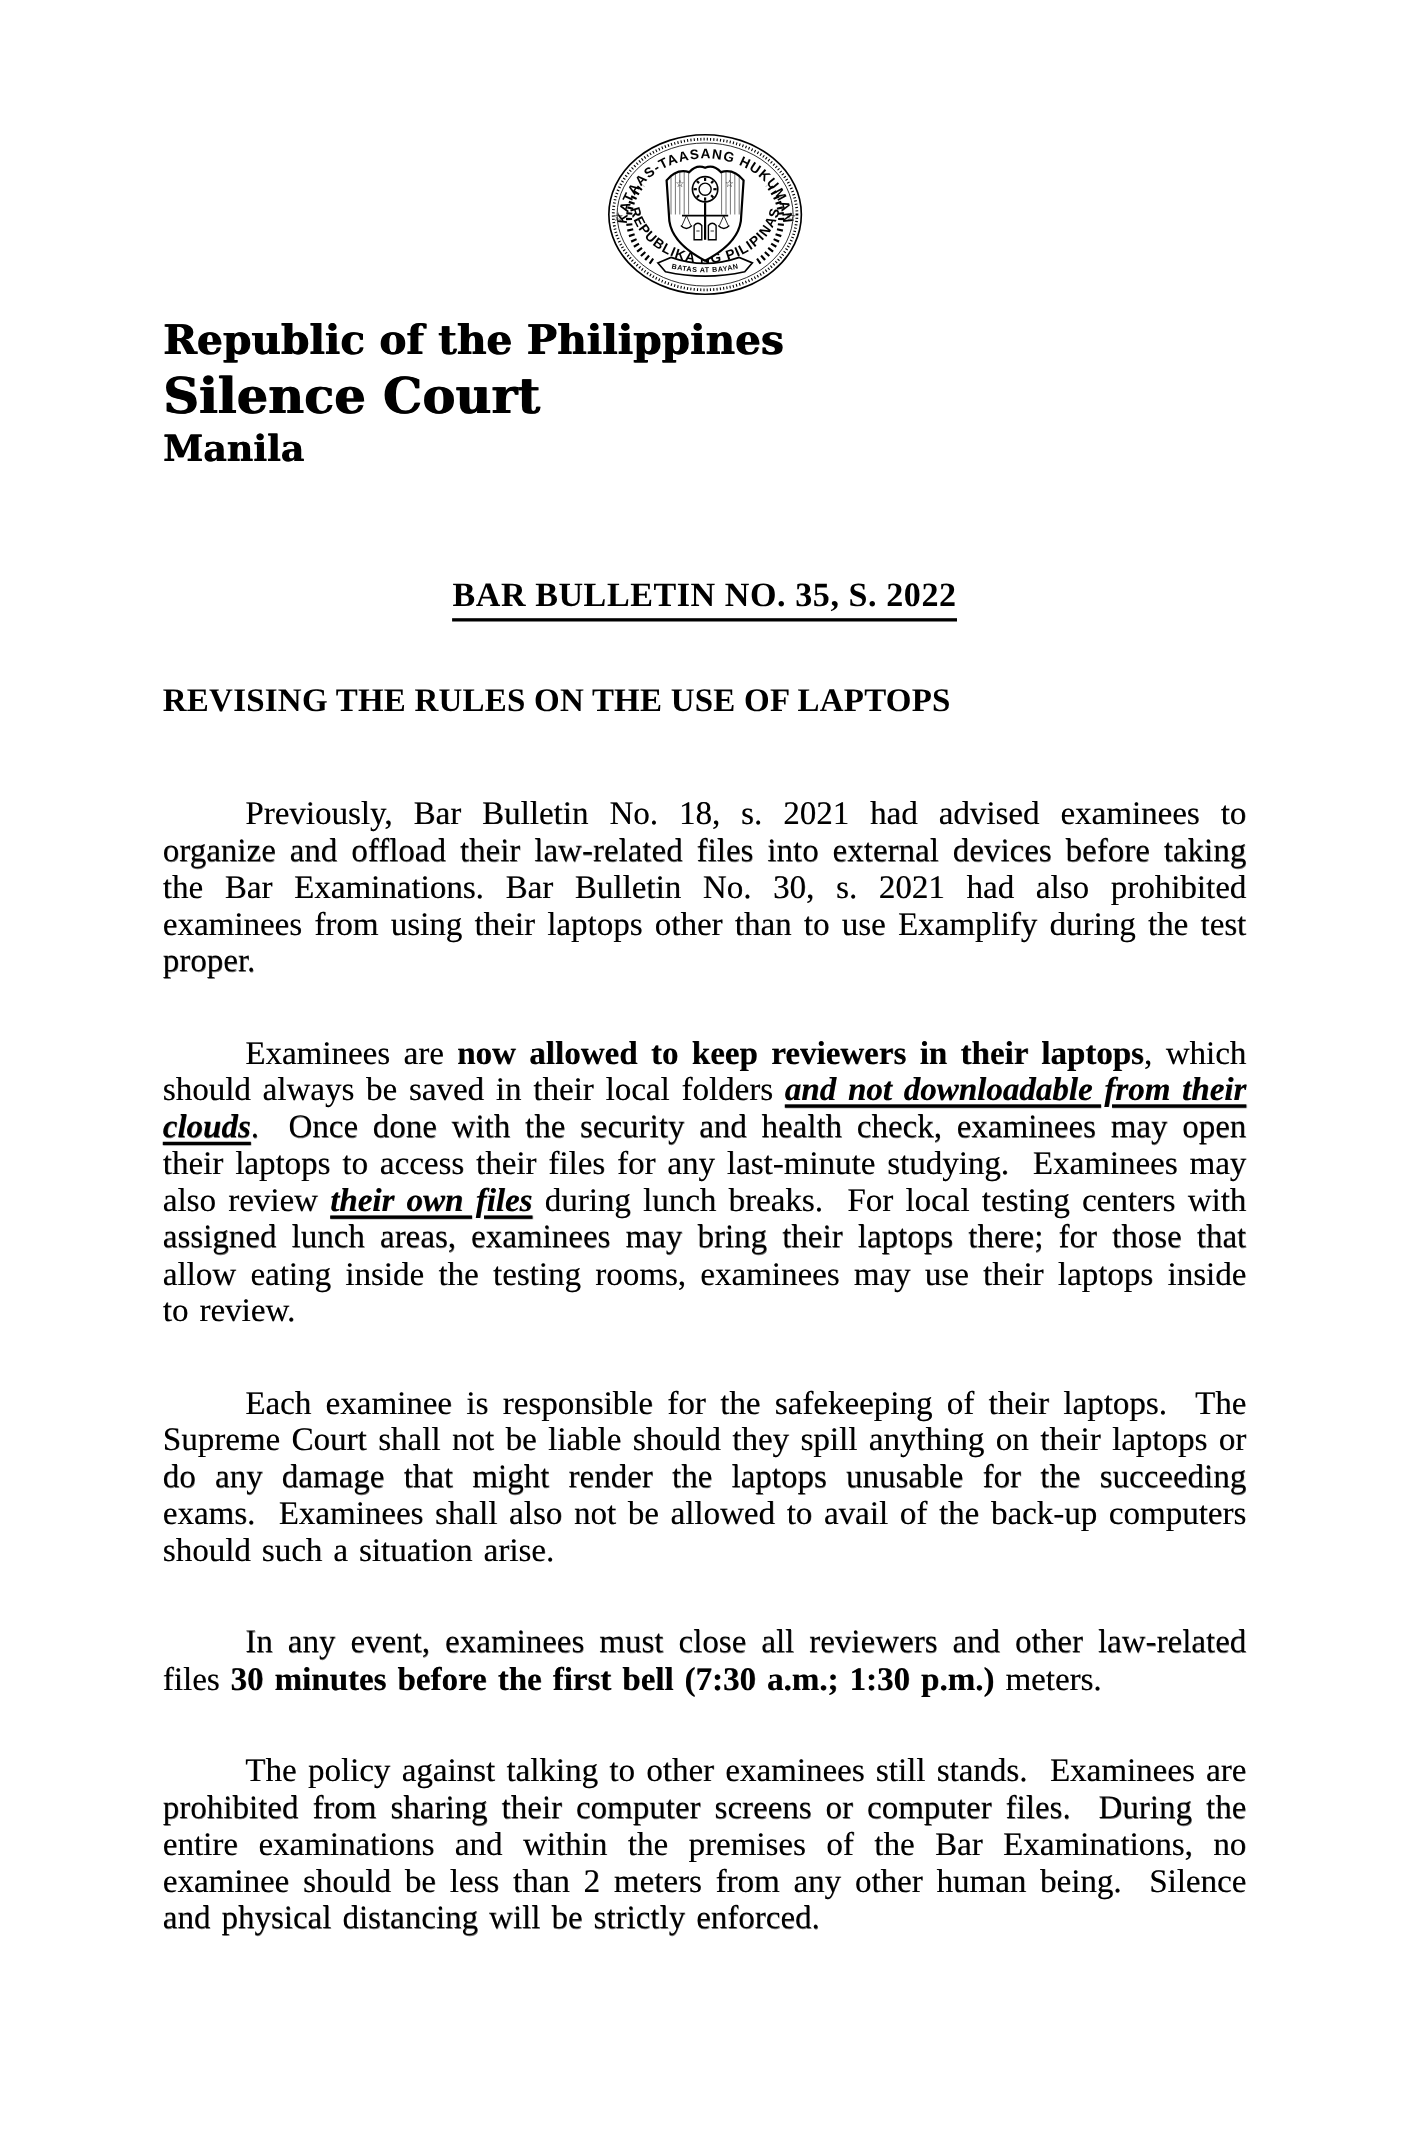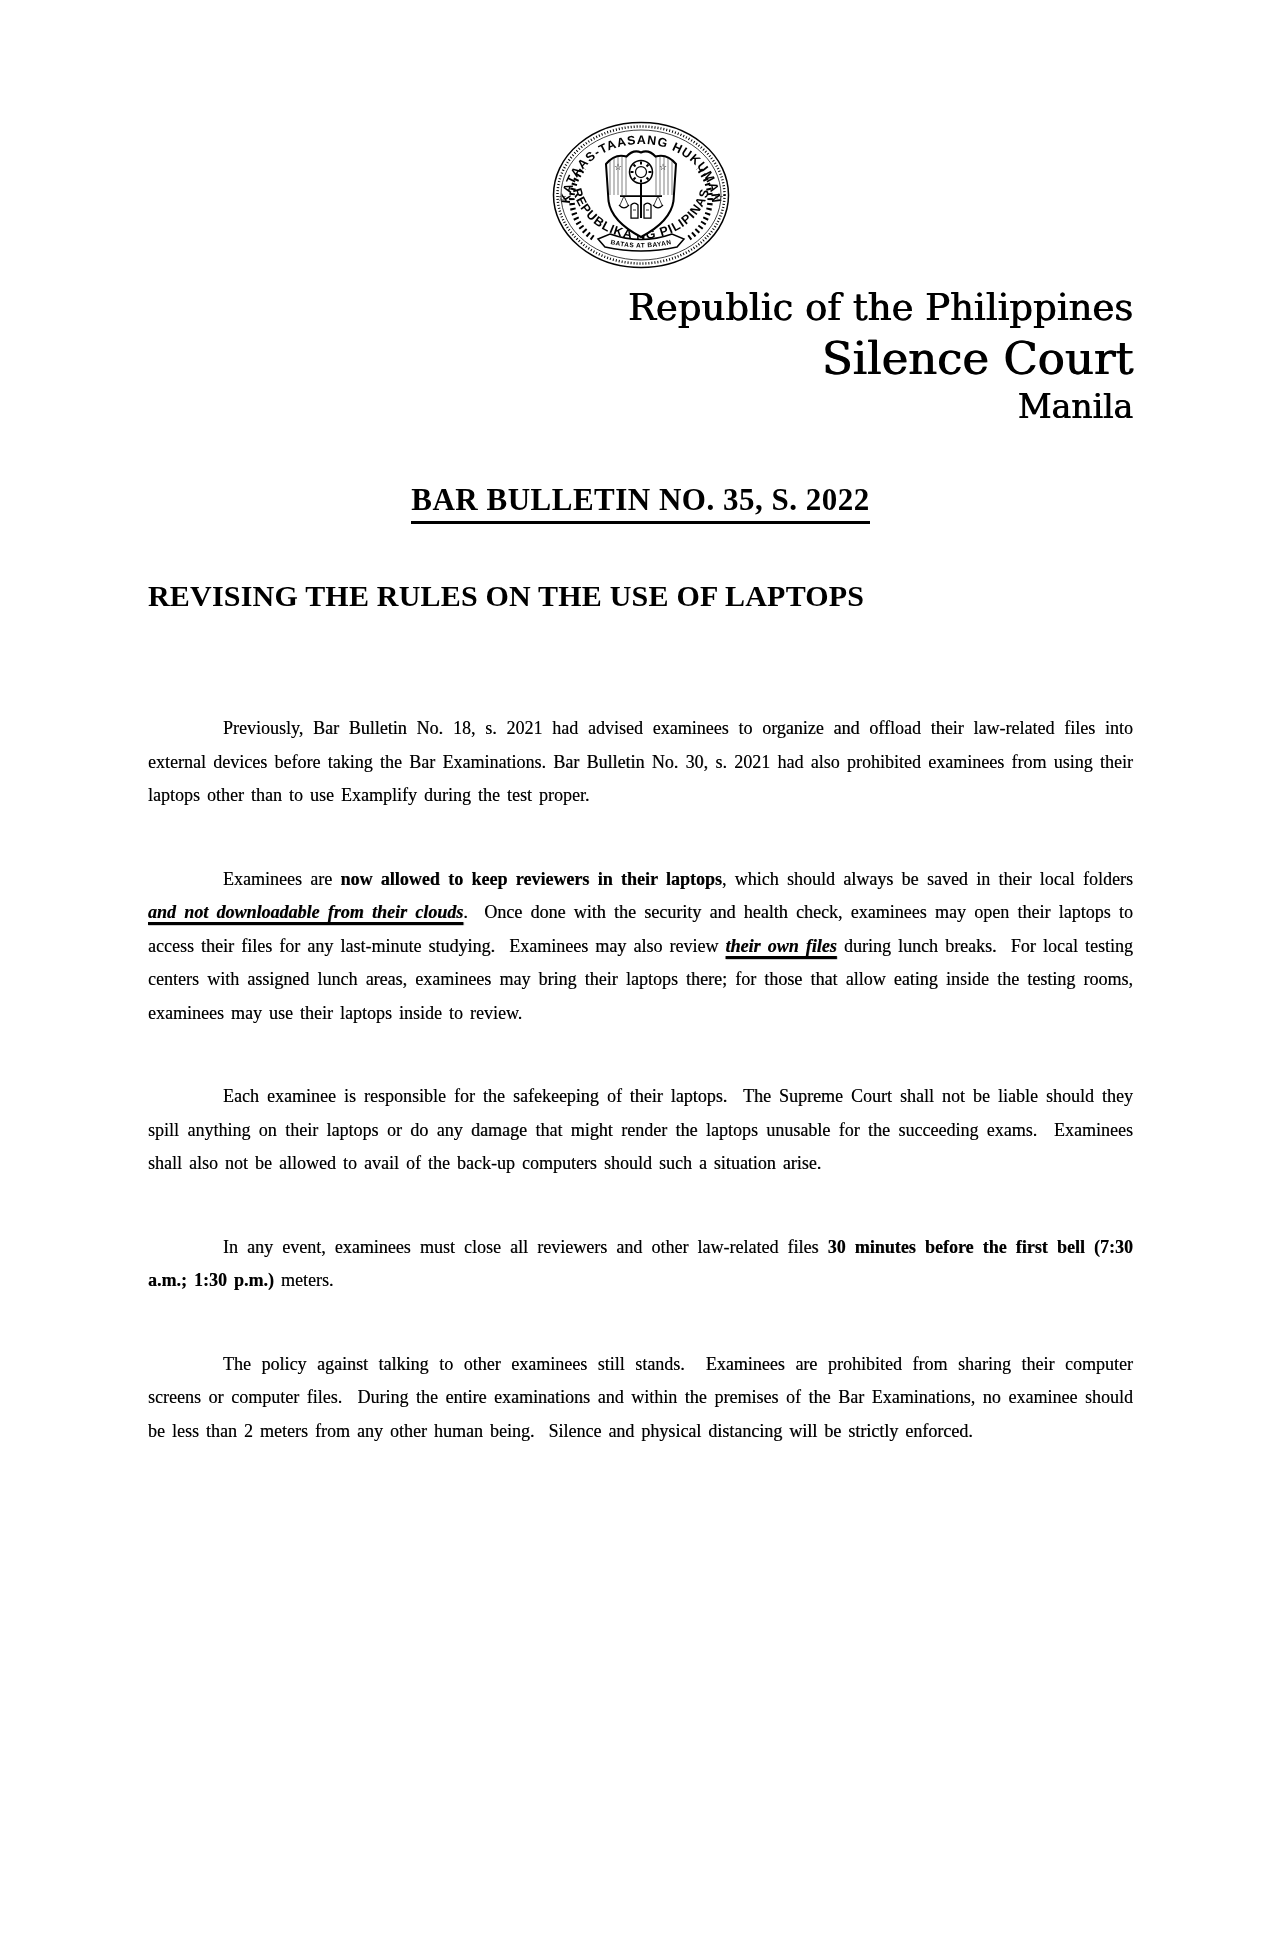--- a/index.html
+++ b/index.html
@@ -17,63 +17,63 @@
     box-sizing: border-box;
     padding: 0 142px 0 148px;
     overflow: hidden;
   }
   .seal-wrap {
     padding-top: 120px;
     text-align: center;
   }
   .seal-wrap svg { display: inline-block; }
   .masthead {
-    text-align: right;
+    text-align: left;
     font-family: "DejaVu Serif", serif;
-    font-weight: normal;
+    font-weight: bold;
   }
   .masthead .republic {
     font-size: 37px;
     line-height: 48px;
     margin-top: 10px;
     text-shadow: 0.8px 0 0 currentColor;
   }
   .masthead .court {
     font-size: 45px;
     line-height: 54px;
     text-shadow: 1px 0 0 currentColor;
   }
   .masthead .city {
     font-size: 33px;
     line-height: 42px;
     text-shadow: 0.7px 0 0 currentColor;
   }
   .bulletin-no {
-    margin-top: 54px;
+    margin-top: 94px;
     text-align: center;
     font-size: 31px;
     font-weight: bold;
     letter-spacing: 0.5px;
   }
   .bulletin-no .underlined {
     display: inline-block;
     border-bottom: 3px solid #000;
     padding-bottom: 3px;
   }
   .doc-title {
     margin-top: 52px;
     text-align: left;
     font-size: 30px;
     font-weight: bold;
     line-height: 40px;
     letter-spacing: 0.2px;
   }
   .body-text {
-    margin-top: 96px;
-    font-size: 18px;
+    margin-top: 66px;
+    font-size: 30px;
     line-height: 33.5px;
     text-align: justify;
     word-spacing: 2.5px;
     text-shadow: 0.35px 0.35px 0.35px rgba(0,0,0,0.55);
   }
   .body-text p.para {
     margin: 0 0 50px 0;
     text-indent: 75px;
   }
   .run-b { font-weight: bold; }

